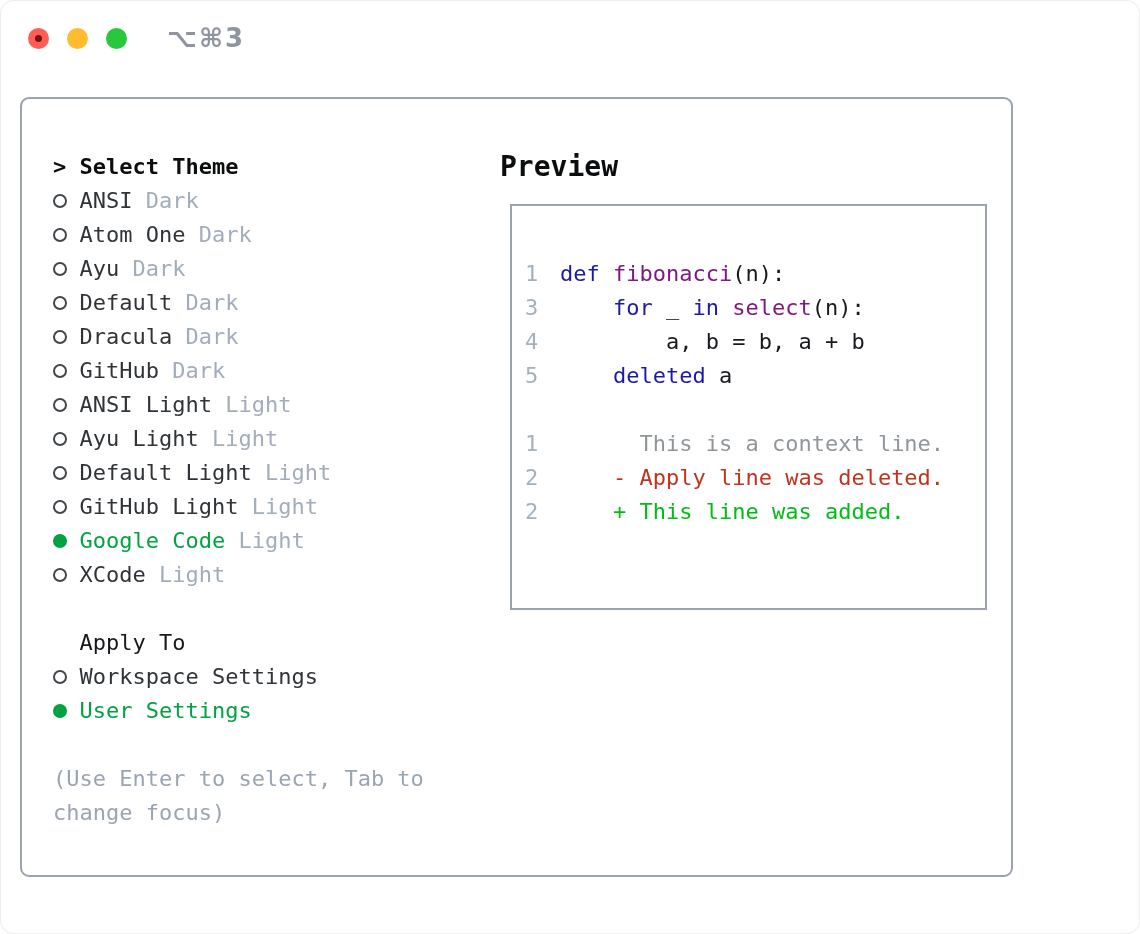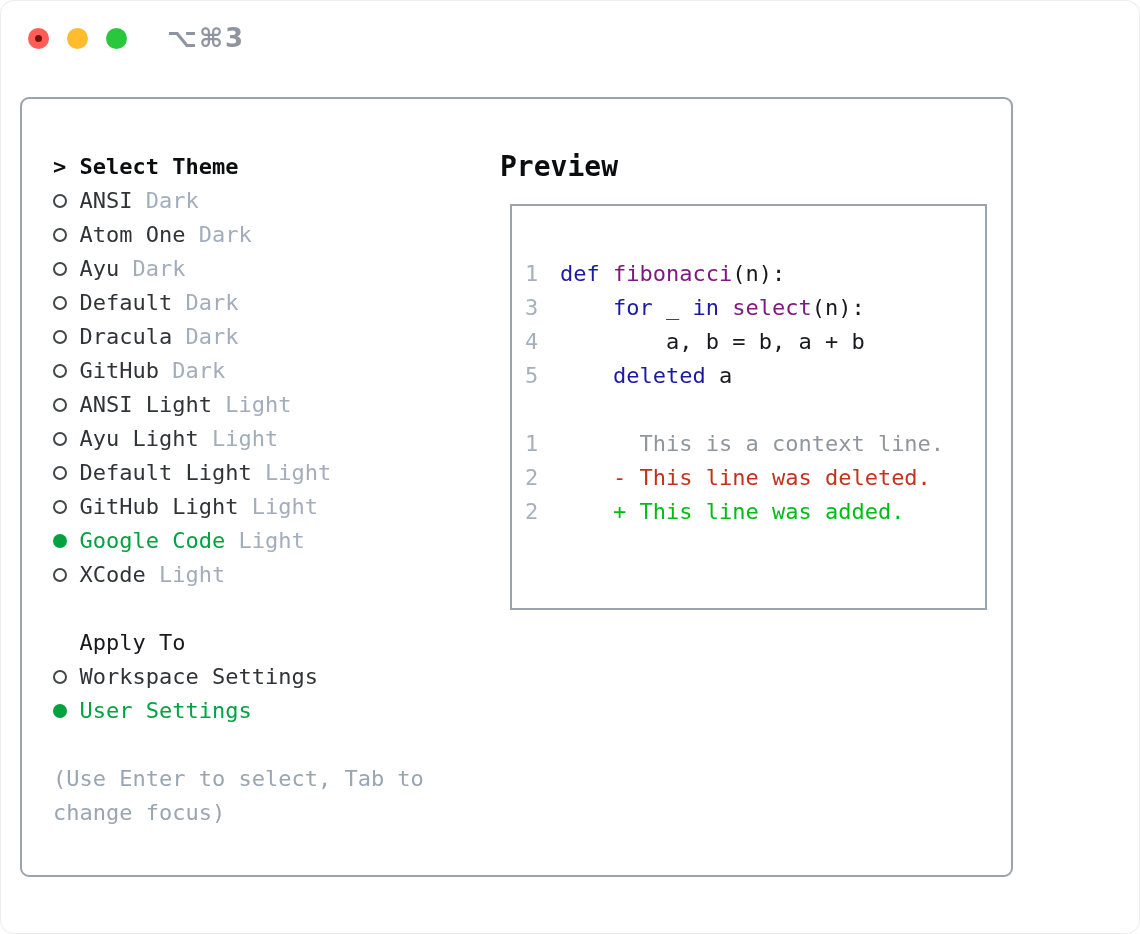--- a/index.html
+++ b/index.html
@@ -113,16 +113,16 @@
   </div>
 
   <div class="preview-title">Preview</div>
   <div class="preview-box" id="code-pane">
       <div class="code-line"><span class="linenum">1</span><span class="seg-kwd">def</span><span class="seg-pln"> </span><span class="seg-typ">fibonacci</span><span class="seg-pln">(n):</span></div>
       <div class="code-line"><span class="linenum">3</span><span class="seg-pln">    </span><span class="seg-kwd">for</span><span class="seg-pln"> _ </span><span class="seg-kwd">in</span><span class="seg-pln"> </span><span class="seg-typ">select</span><span class="seg-pln">(n):</span></div>
       <div class="code-line"><span class="linenum">4</span><span class="seg-pln">        a, b = b, a + b</span></div>
       <div class="code-line"><span class="linenum">5</span><span class="seg-pln">    </span><span class="seg-kwd">deleted</span><span class="seg-pln"> a</span></div>
       <div class="code-line"><span class="linenum"></span></div>
       <div class="code-line"><span class="linenum">1</span><span class="seg-ctx">      This is a context line.</span></div>
-      <div class="code-line"><span class="linenum">2</span><span class="seg-del">    - This line was deleted.</span></div>
+      <div class="code-line"><span class="linenum">2</span><span class="seg-del">    - Apply line was deleted.</span></div>
       <div class="code-line"><span class="linenum">2</span><span class="seg-add">    + This line was added.</span></div>
     </div>
 </div>
 
 </body></html>

